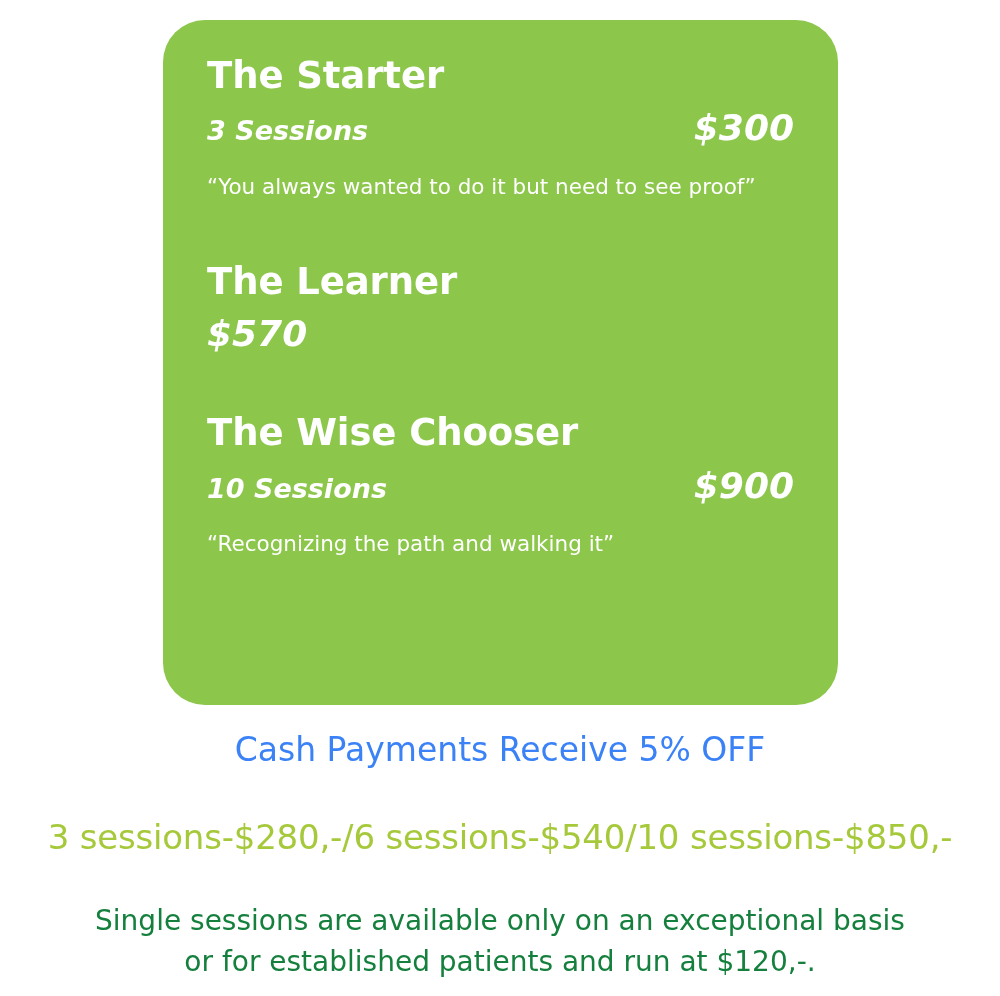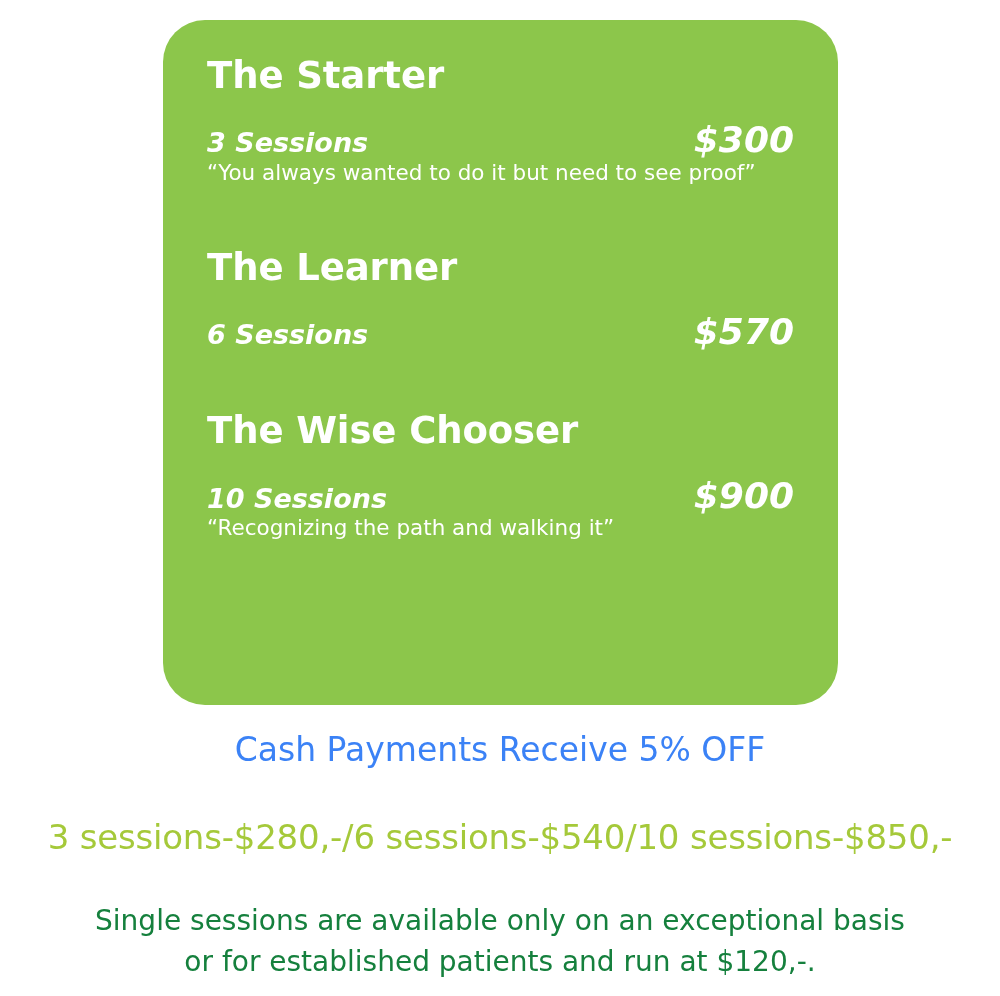--- a/index.html
+++ b/index.html
@@ -50,21 +50,21 @@
     letter-spacing: -0.1px;
     line-height: 1.06;
     margin: 0 0 0 0;
     white-space: nowrap;
   }
 
   .tier-row {
     display: flex;
     align-items: baseline;
     justify-content: space-between;
-    margin-top: 25px;
+    margin-top: 13px;
     padding-right: 16px;
   }
 
   .tier-sessions {
     color: #ffffff;
     font-size: 27px;
     font-weight: bold;
     font-style: italic;
     line-height: 1.1;
     white-space: nowrap;
@@ -77,20 +77,21 @@
     font-style: italic;
     line-height: 1.1;
     white-space: nowrap;
   }
 
   .tier-quote {
     color: #ffffff;
     font-size: 21.5px;
     font-weight: normal;
     line-height: 1.2;
+    margin-top: 26px;
     white-space: nowrap;
   }
 
   
   .footer {
     position: absolute;
     left: 0;
     top: 722px;
     width: 1000px;
     text-align: center;
@@ -141,21 +142,20 @@
       <div class="tier-row">
         <span class="tier-sessions">3 Sessions</span>
         <span class="tier-price">$300</span>
       </div>
       <div class="tier-quote">“You always wanted to do it but need to see proof”</div>
     </div>
 
     <div class="tier tier-learner">
       <div class="tier-title">The Learner</div>
       <div class="tier-row">
-        <span class="tier-sessions">6 Sessions</span>
         <span class="tier-price">$570</span>
       </div>
     </div>
 
     <div class="tier tier-chooser">
       <div class="tier-title">The Wise Chooser</div>
       <div class="tier-row">
         <span class="tier-sessions">10 Sessions</span>
         <span class="tier-price">$900</span>
       </div>

